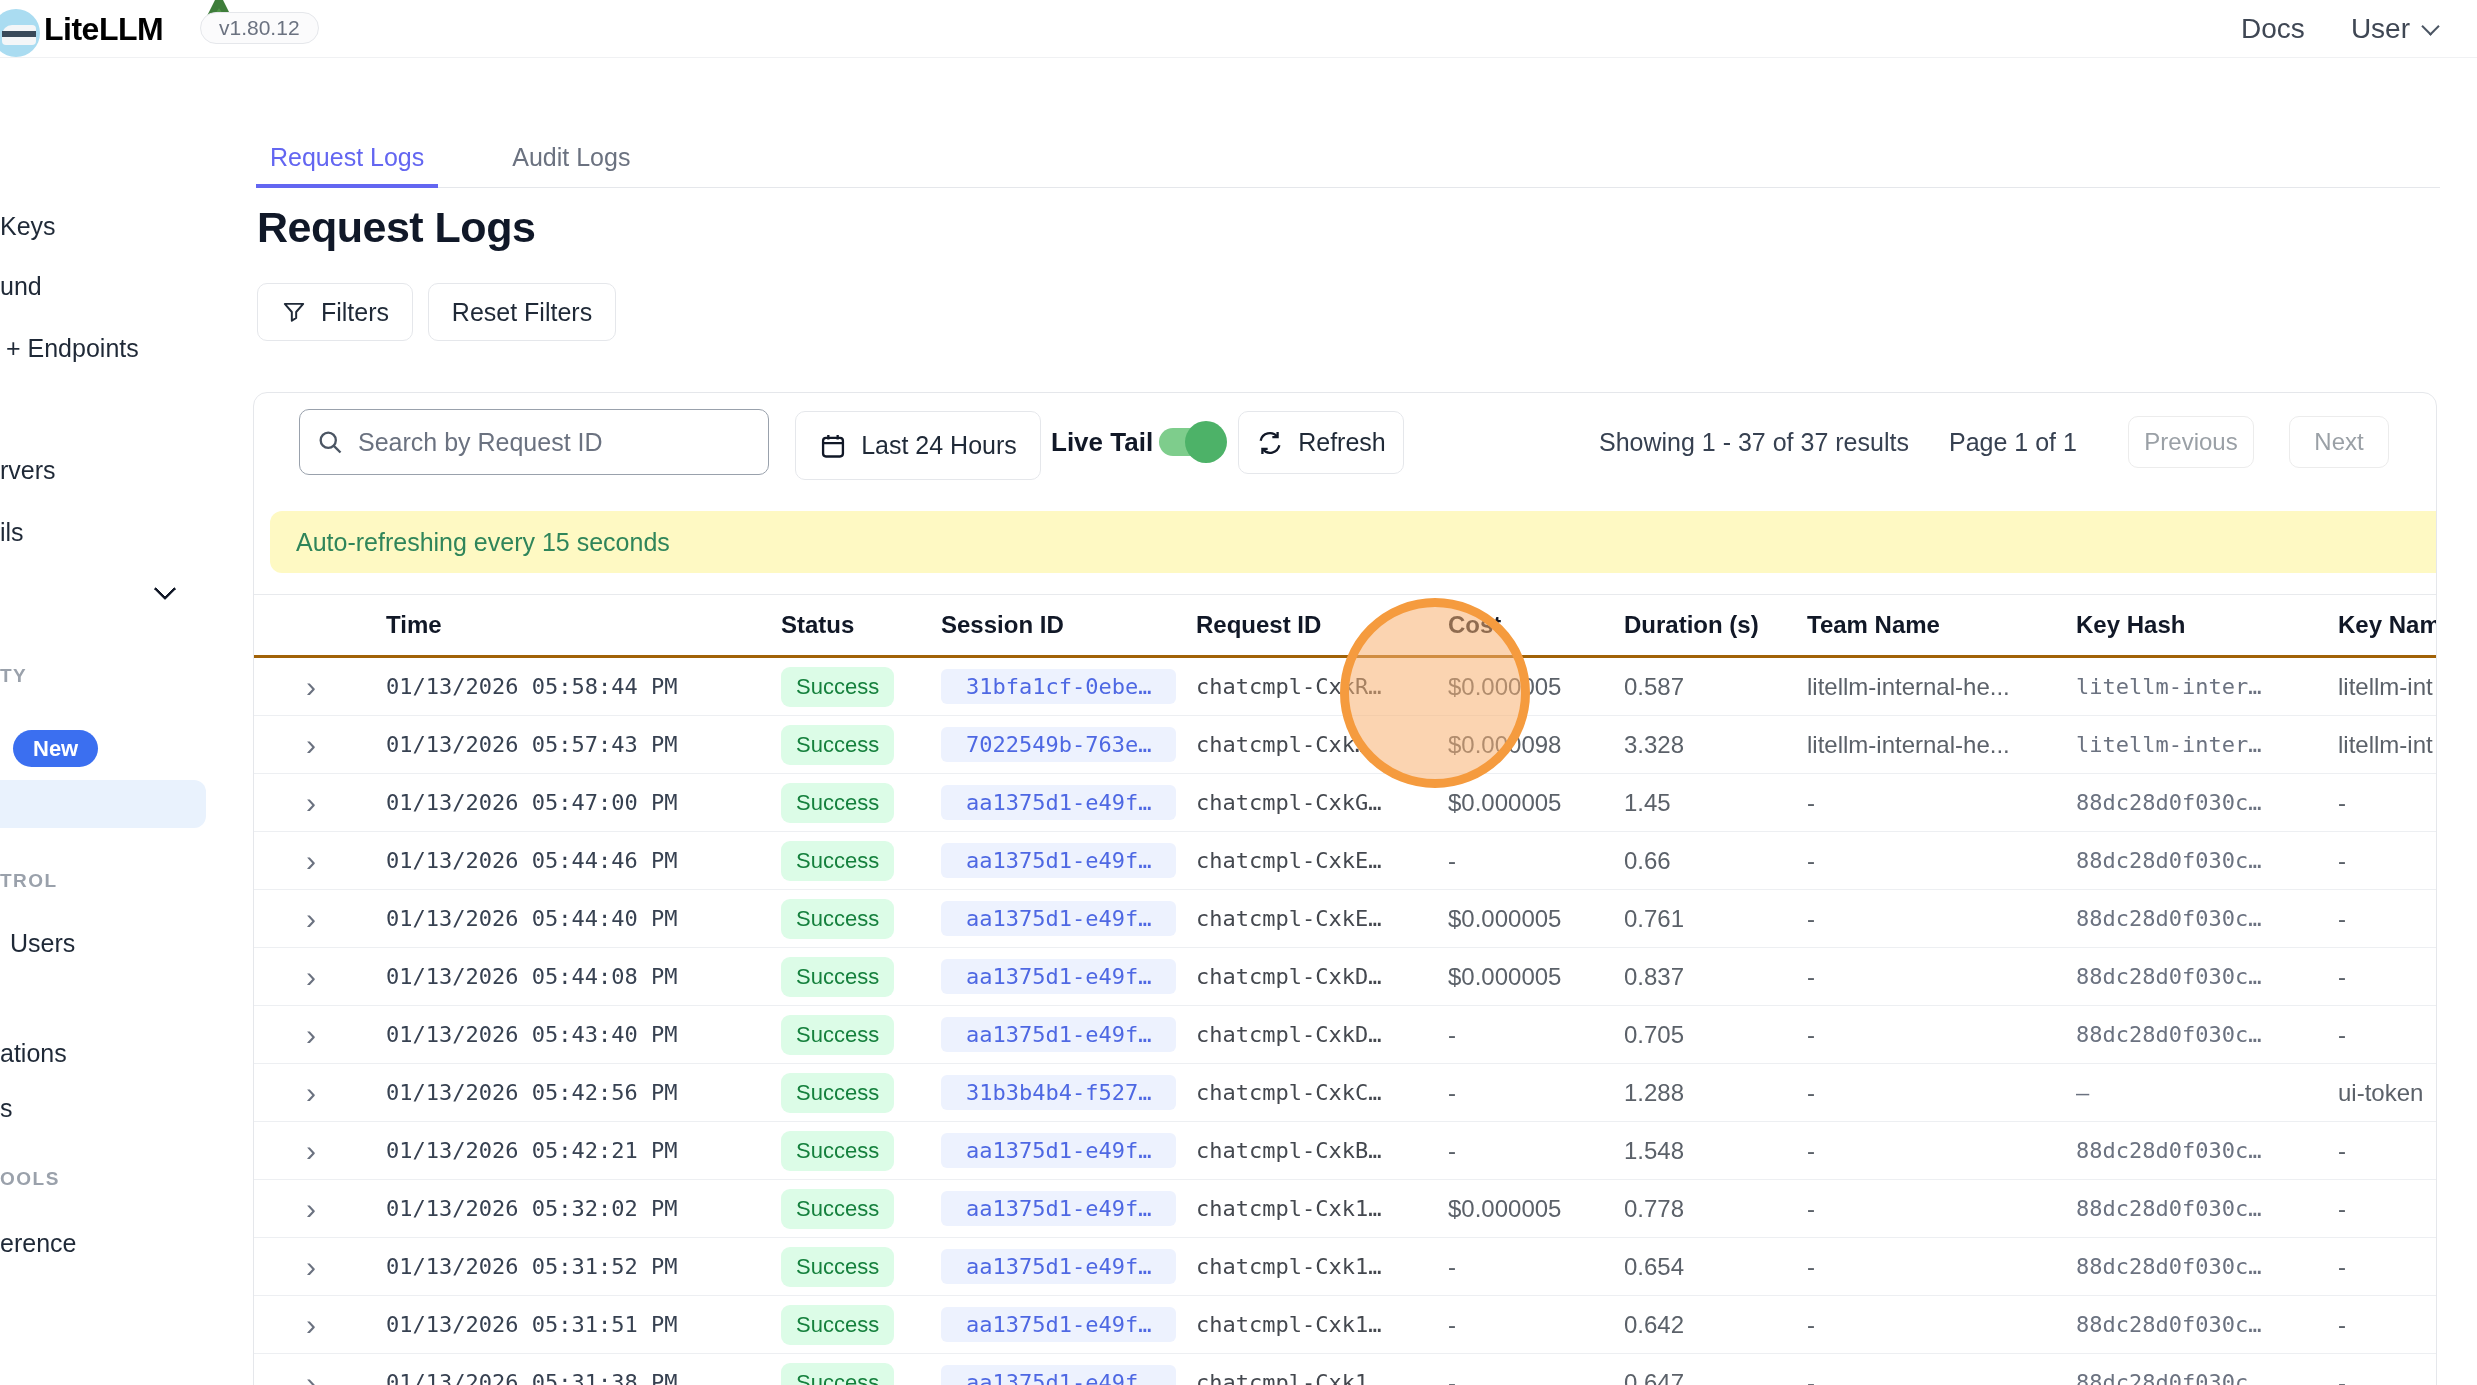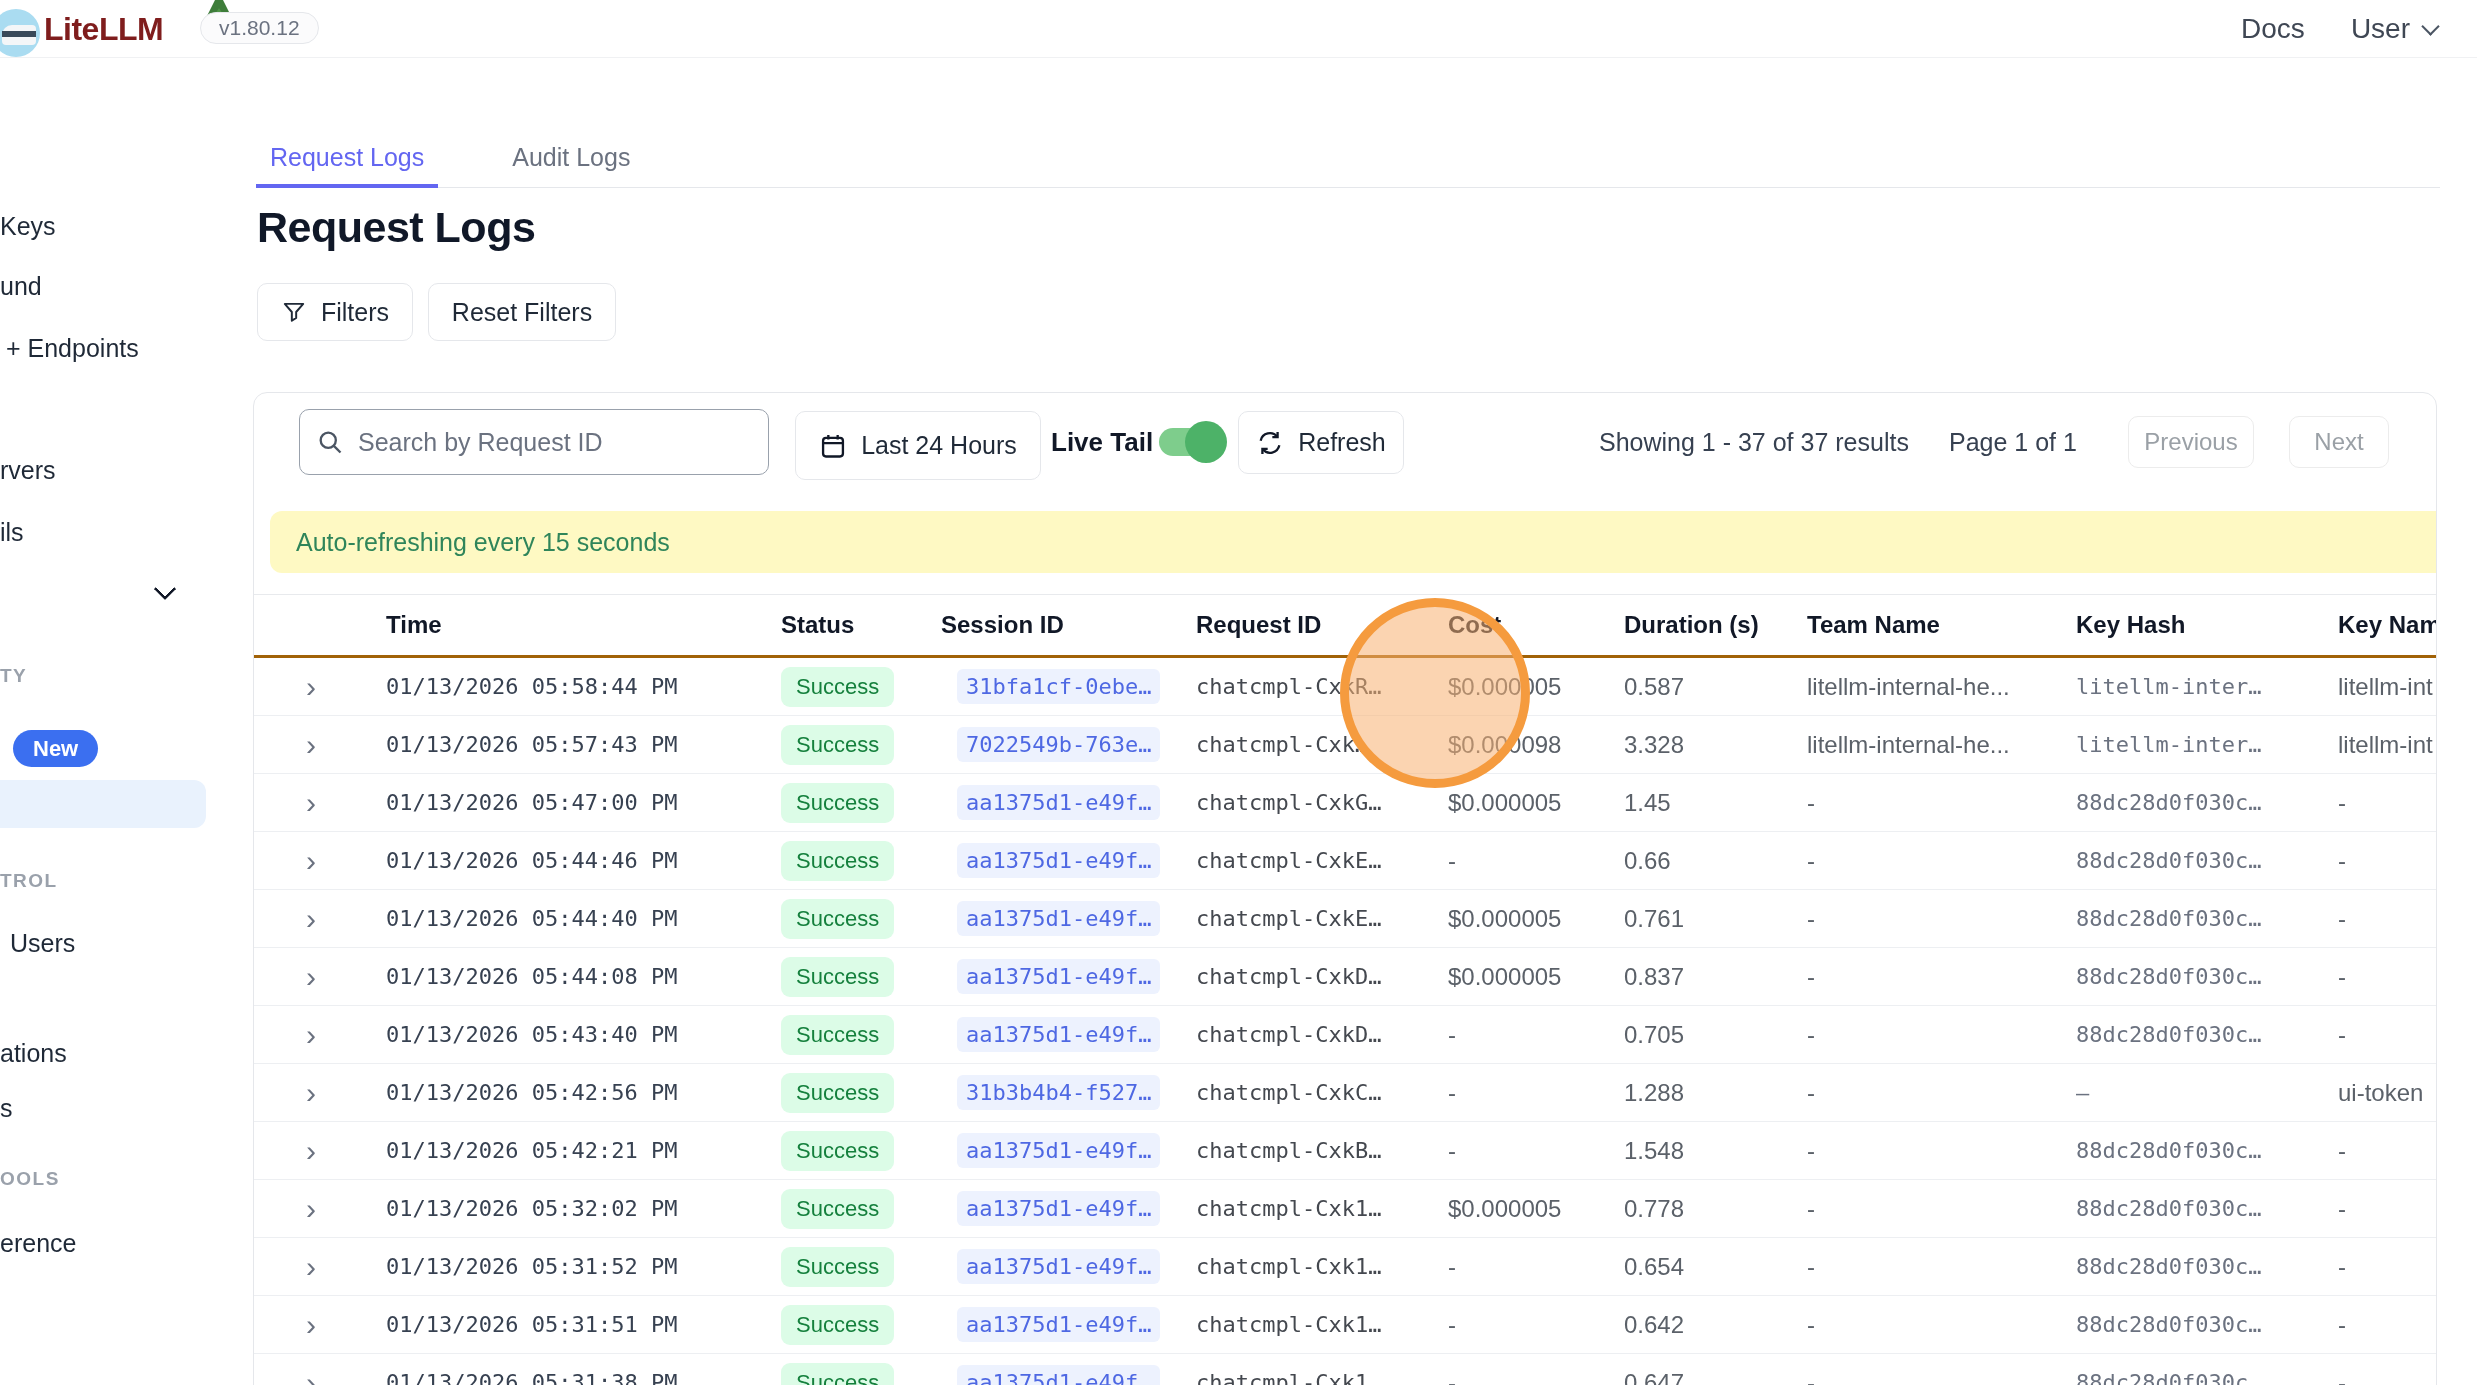--- a/index.html
+++ b/index.html
@@ -5,21 +5,21 @@
   * { margin:0; padding:0; box-sizing:border-box; }
   html,body { width:2477px; height:1385px; overflow:hidden; background:#ffffff;
               font-family:"Liberation Sans", sans-serif; }
   .screen { position:absolute; left:0; top:0; width:2477px; height:1385px; overflow:hidden; background:#fff; }
 
   
   .topbar { position:absolute; left:0; top:0; width:2477px; height:58px; background:#fff; border-bottom:1px solid #f0f1f3; z-index:20; }
   .logo-circle { position:absolute; left:-8px; top:9px; width:48px; height:48px; border-radius:50%; background:#aadcf1; overflow:hidden; }
   .train-body { position:absolute; left:10px; top:16px; width:34px; height:20px; background:#f4f6f8; border-radius:10px 4px 4px 4px; }
   .train-band { position:absolute; left:10px; top:22px; width:34px; height:6px; background:#3a4a5a; }
-  .brand { position:absolute; left:44px; top:11px; font-size:32px; font-weight:800; color:#7f1d1d; letter-spacing:-0.5px; }
+  .brand { position:absolute; left:44px; top:11px; font-size:32px; font-weight:800; color:#000000; letter-spacing:-0.5px; }
   .tree { position:absolute; left:206px; top:-8px; width:0; height:0; border-left:13px solid transparent; border-right:13px solid transparent; border-bottom:26px solid #3e7d3a; }
   .tree:after { content:""; position:absolute; left:-9px; top:16px; width:0; height:0; border-left:9px solid transparent; border-right:9px solid transparent; border-bottom:14px solid #4f9447; }
   .version-badge { position:absolute; left:200px; top:12px; height:32px; line-height:30px; padding:0 18px; border:1px solid #e5e7eb; border-radius:16px; background:#fbfbfc; color:#6b7280; font-size:21px; }
   .topbar-right { position:absolute; right:40px; top:0; height:58px; display:flex; align-items:center; gap:46px; }
   .topbar-link { font-size:28px; color:#3f4754; }
   .user-wrap { display:flex; align-items:center; gap:14px; }
   .chev-down { display:inline-block; width:13px; height:13px; border-right:2.5px solid #4b5563; border-bottom:2.5px solid #4b5563; transform:rotate(45deg); margin-top:-6px; }
 
   
   .side-label { position:absolute; left:0; font-size:25px; color:#1f2937; line-height:32px; white-space:nowrap; }
@@ -63,21 +63,21 @@
 
   
   .tbl { position:absolute; left:0; top:201px; width:2182px; }
   .trow { display:grid; grid-template-columns:132px 395px 160px 255px 252px 176px 183px 269px 262px 1fr; align-items:center; border-bottom:1px solid #edeff2; height:58px; overflow:hidden; }
   .thead { height:64px; border-top:1px solid #e8eaed; border-bottom:3px solid #a16207; font-weight:700; color:#111827; font-size:24px; }
   .thead > div { overflow:hidden; white-space:nowrap; }
   .cell { font-size:24px; color:#5b6169; white-space:nowrap; overflow:hidden; }
   .c-expand { padding-left:52px; font-size:30px; color:#6b7280; line-height:1; cursor:pointer; }
   .c-time { font-family:"DejaVu Sans Mono",monospace; font-size:22px; color:#374151; }
   .badge-success { display:inline-block; background:#dcfce7; color:#15803d; font-size:22px; padding:7px 15px; border-radius:9px; }
-  .chip-session { display:inline-block; background:#edf2fe; color:#4e68e3; font-family:"DejaVu Sans Mono",monospace; font-size:22px; padding:5px 9px; border-radius:6px; cursor:pointer;margin-left:16px; }
+  .chip-session { display:inline-block; background:#edf2fe; color:#4e68e3; font-family:"DejaVu Sans Mono",monospace; font-size:22px; padding:5px 25px; border-radius:6px; cursor:pointer; }
   .c-req { font-family:"DejaVu Sans Mono",monospace; font-size:22px; color:#44484f; }
   .c-hash { font-family:"DejaVu Sans Mono",monospace; font-size:22px; color:#6b7280; }
 
   
   .highlight-circle { position:absolute; left:1340px; top:598px; width:190px; height:190px; border-radius:50%; border:9px solid #f59b3e; background:rgba(247,177,113,0.55); z-index:40; pointer-events:none; }
 
   .icon-svg { flex:none; }
 </style>
 </head>
 <body>

